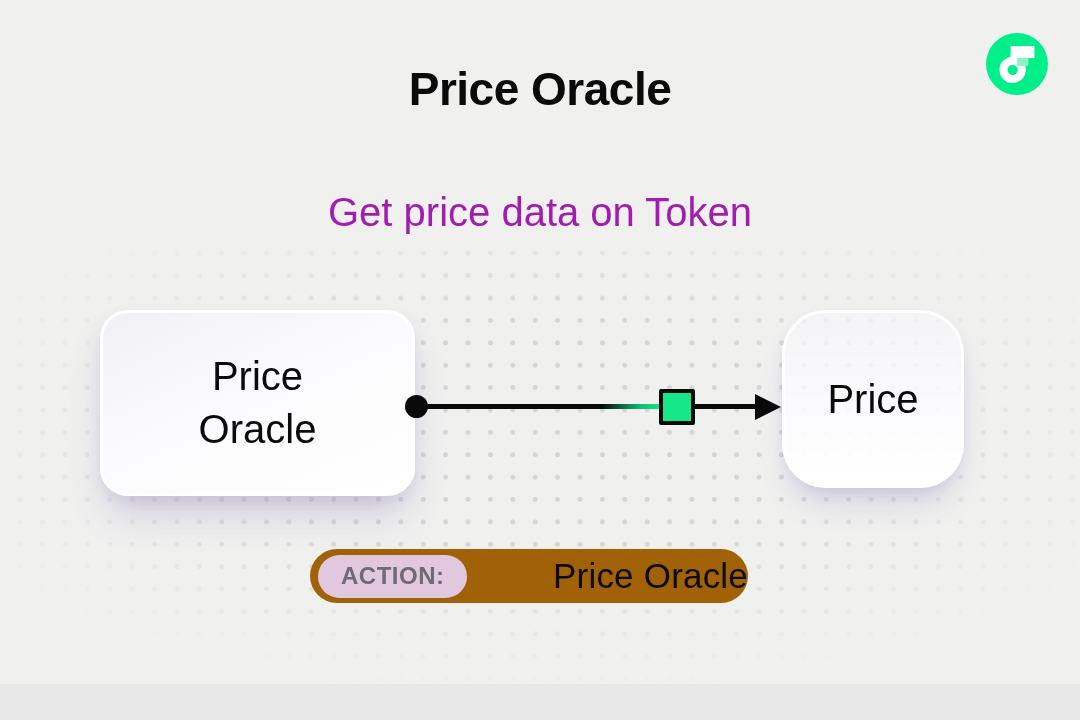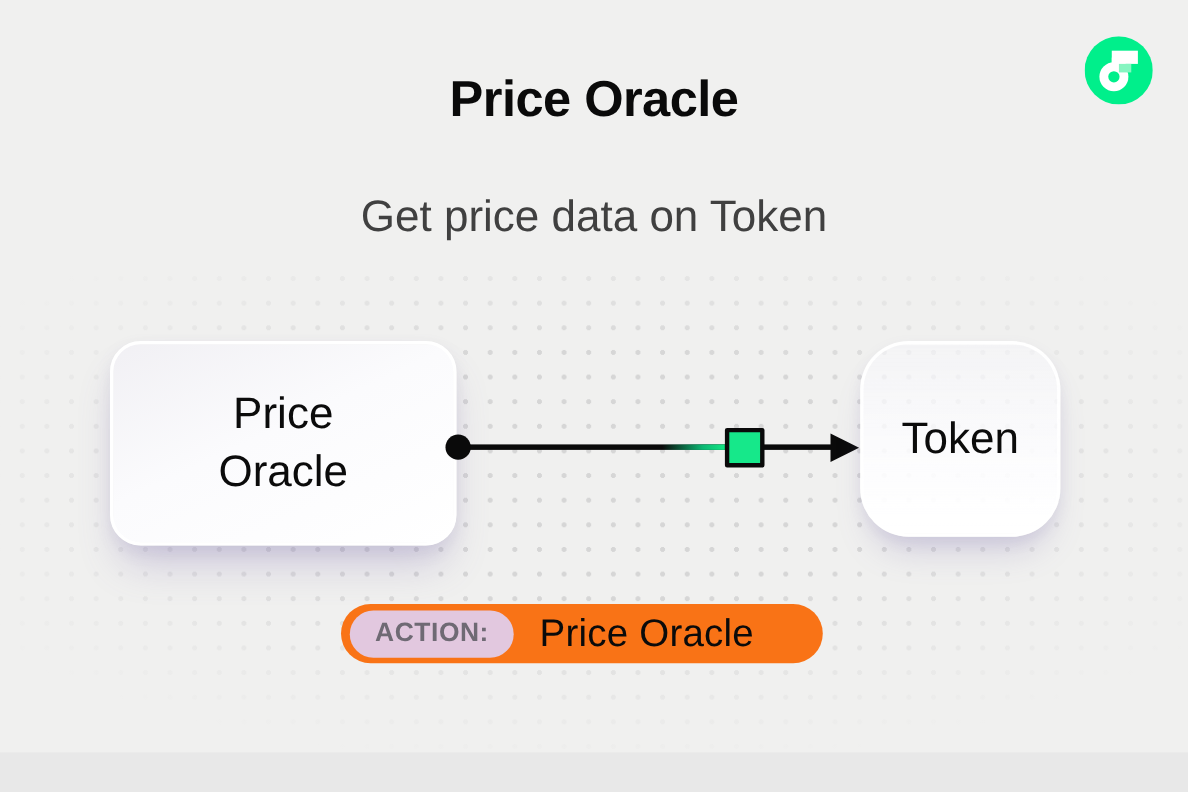--- a/index.html
+++ b/index.html
@@ -42,26 +42,26 @@
     width: 1080px;
     margin: 0;
     text-align: center;
     font-size: 46px;
     font-weight: 800;
     letter-spacing: -0.5px;
     color: #0a0a0a;
   }
   .subtitle {
     position: absolute;
-    left: 0; top: 175px;
+    left: 0; top: 190px;
     width: 1080px;
     text-align: center;
     font-size: 40px;
     font-weight: 400;
-    color: #404040;
+    color: #a21caf;
   }
 
   
   .logo {
     position: absolute;
     left: 986px; top: 33px;
     width: 62px; height: 62px;
   }
   .logo svg { display: block; width: 100%; height: 100%; }
 
@@ -136,24 +136,25 @@
   }
 
   
   .badge {
     position: absolute;
     left: 310px; top: 549px;
     height: 54px;
     width: 438px;
     box-sizing: border-box;
     border-radius: 27px;
-    background: #f97316;
+    background: #a16207;
     display: flex;
     align-items: center;
     padding-left: 8px;
+    justify-content: space-between;
   }
   .badge-pill {
     display: flex;
     align-items: center;
     justify-content: center;
     height: 43px;
     padding: 0 23px;
     border-radius: 22px;
     background: #E2C8DF;
     font-size: 24px;
@@ -195,21 +196,21 @@
     <span class="node-label">Price Oracle</span>
   </div>
 
   <div class="edge-line"></div>
   <div class="edge-line-glow"></div>
   <div class="edge-dot"></div>
   <div class="edge-marker"></div>
   <div class="edge-arrow"></div>
 
   <div class="node node-target">
-    <span class="node-label">Token</span>
+    <span class="node-label">Price</span>
   </div>
 
   <div class="badge">
     <span class="badge-pill">
       <span>ACTION:</span>
     </span>
     <span class="badge-value">Price Oracle</span>
   </div>
 
 </div>

